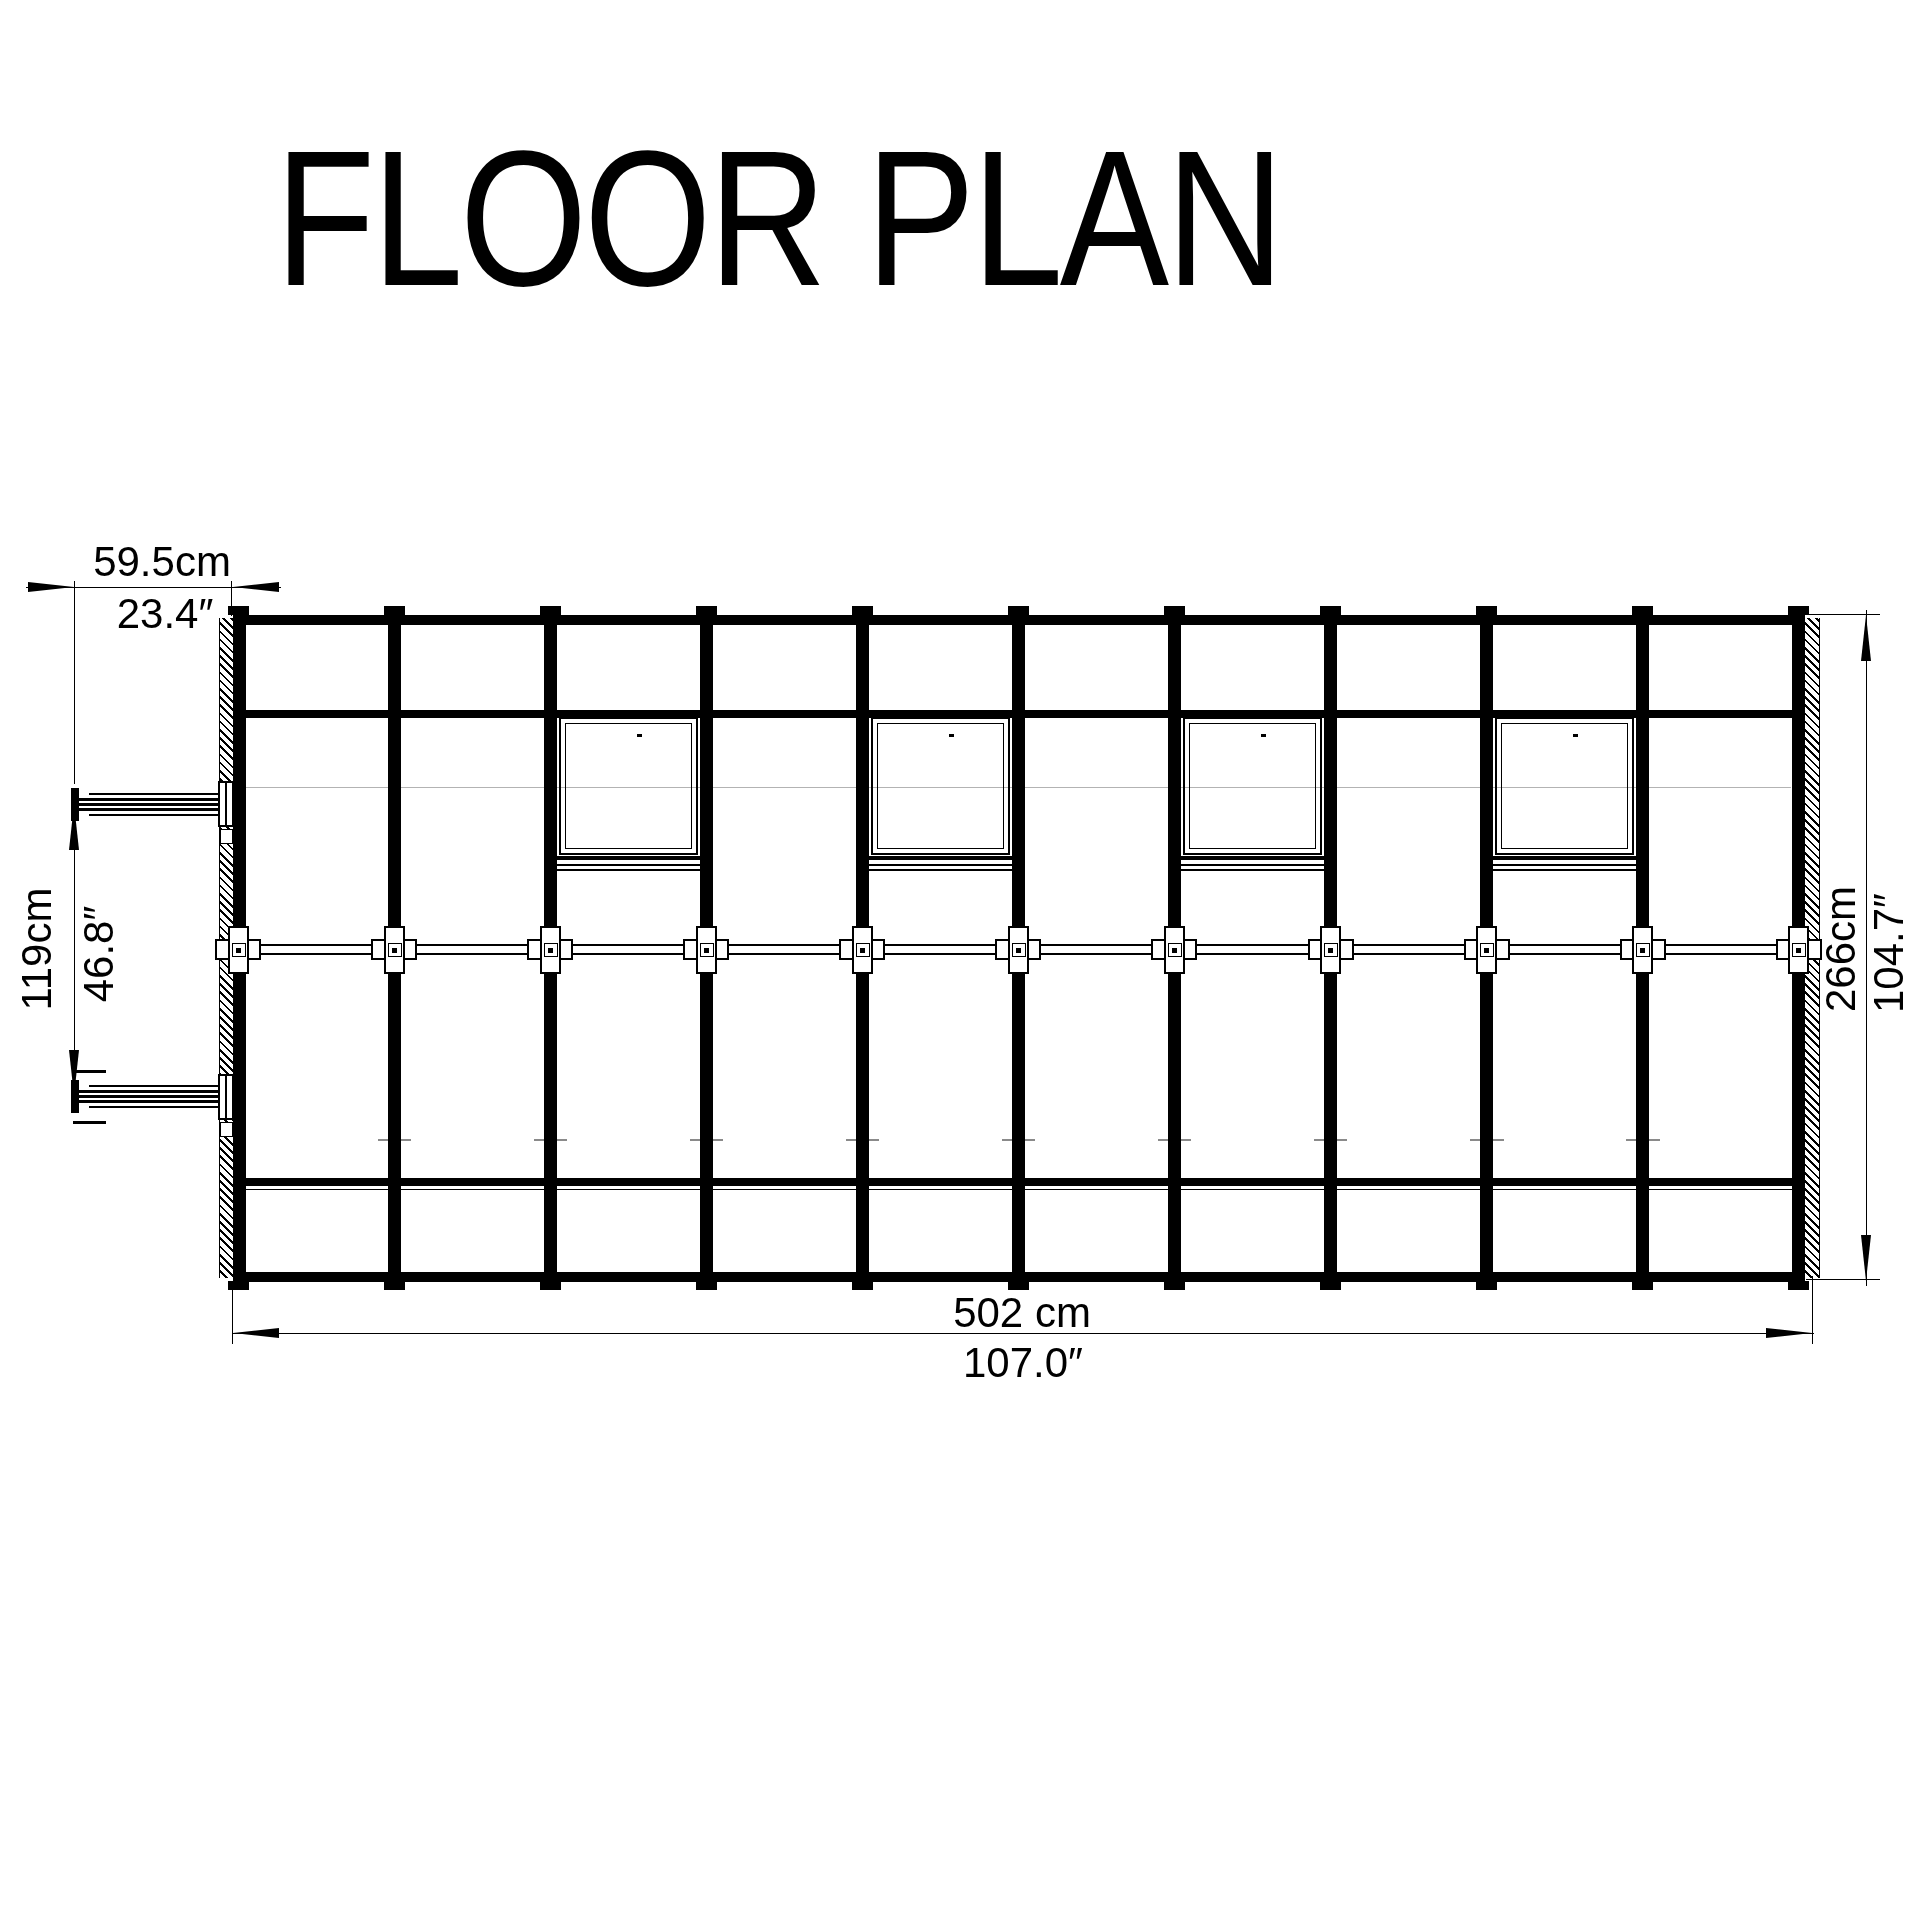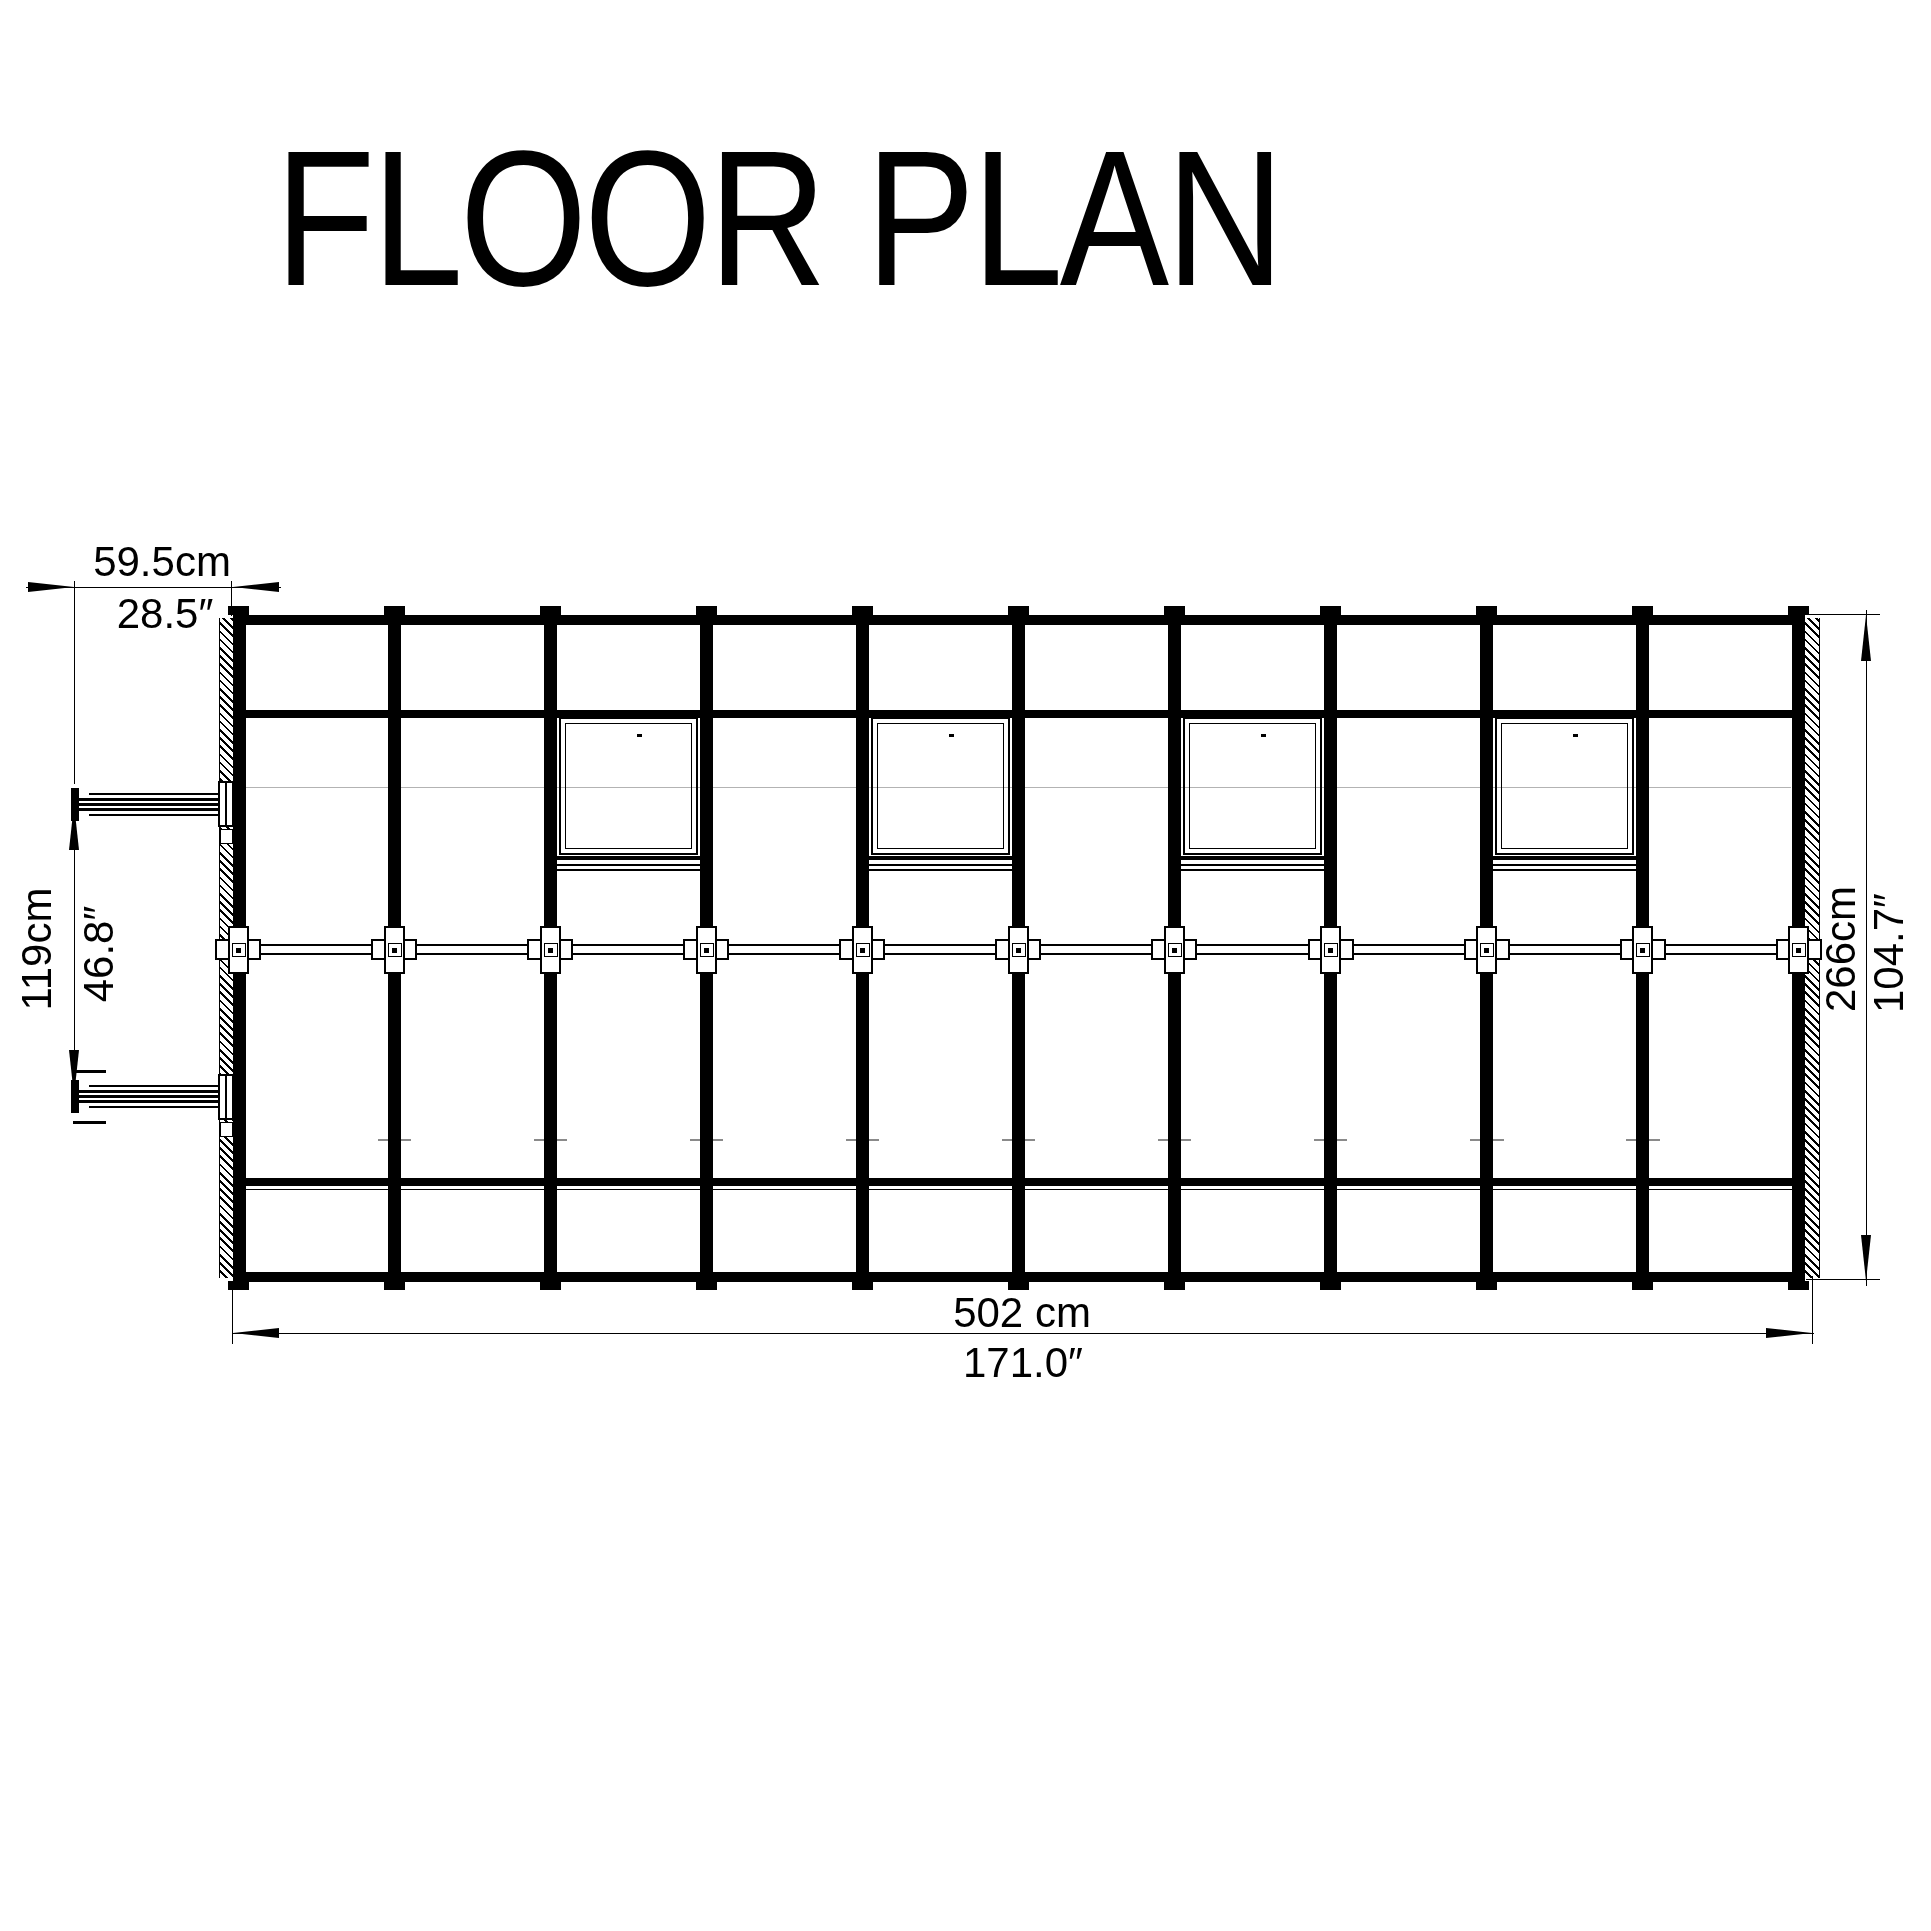--- a/index.html
+++ b/index.html
@@ -211,21 +211,21 @@
       <div class="arm-line" style="left: 225px; top: 1074px; width: 2.4px; height: 46px;"></div>
       <div class="arm-foot" style="left: 220px; top: 1122px; width: 12.6px; height: 14.5px;"></div>
     </div>
 
   <div class="thin" style="left:26px;top:587px;width:255px;height:1.4px;"></div>
   <div class="arr arr-right" style="left:28px;top:582px;"></div>
   <div class="arr arr-left" style="left:233px;top:582px;"></div>
   <div class="thin" style="left:74px;top:581px;width:1.4px;height:203px;"></div>
   <div class="thin" style="left:231px;top:581px;width:1.4px;height:35px;"></div>
   <div class="dim-label" style="left:162px;top:541px;">59.5cm</div>
-  <div class="dim-label" style="left:165px;top:593px;">28.5″</div>
+  <div class="dim-label" style="left:165px;top:593px;">23.4″</div>
 
   <div class="thin" style="left:74px;top:804px;width:1.4px;height:293px;"></div>
   <div class="arr arr-up" style="left:69px;top:804px;"></div>
   <div class="arr arr-down" style="left:69px;top:1050px;"></div>
   <div class="dim-vlabel" style="left:37px;top:949px;">119cm</div>
   <div class="dim-vlabel" style="left:99px;top:954px;">46.8″</div>
 
   <div class="thin" style="left:1806px;top:614px;width:74px;height:1.4px;"></div>
   <div class="thin" style="left:1806px;top:1279px;width:74px;height:1.4px;"></div>
   <div class="thin" style="left:1866px;top:610px;width:1.4px;height:676px;"></div>
@@ -233,16 +233,16 @@
   <div class="arr arr-down" style="left:1861px;top:1235px;"></div>
   <div class="dim-vlabel" style="left:1841px;top:949px;">266cm</div>
   <div class="dim-vlabel" style="left:1889px;top:953px;">104.7″</div>
 
   <div class="thin" style="left:232px;top:1285px;width:1.4px;height:59px;"></div>
   <div class="thin" style="left:1812px;top:1276px;width:1.4px;height:68px;"></div>
   <div class="thin" style="left:233px;top:1333px;width:1581px;height:1.4px;"></div>
   <div class="arr arr-left" style="left:233px;top:1328px;"></div>
   <div class="arr arr-right" style="left:1766px;top:1328px;"></div>
   <div class="dim-label" style="left:1022px;top:1292px;">502 cm</div>
-  <div class="dim-label" style="left:1023px;top:1342px;">171.0″</div>
+  <div class="dim-label" style="left:1023px;top:1342px;">107.0″</div>
 
 </div>
 
 
 </body></html>

